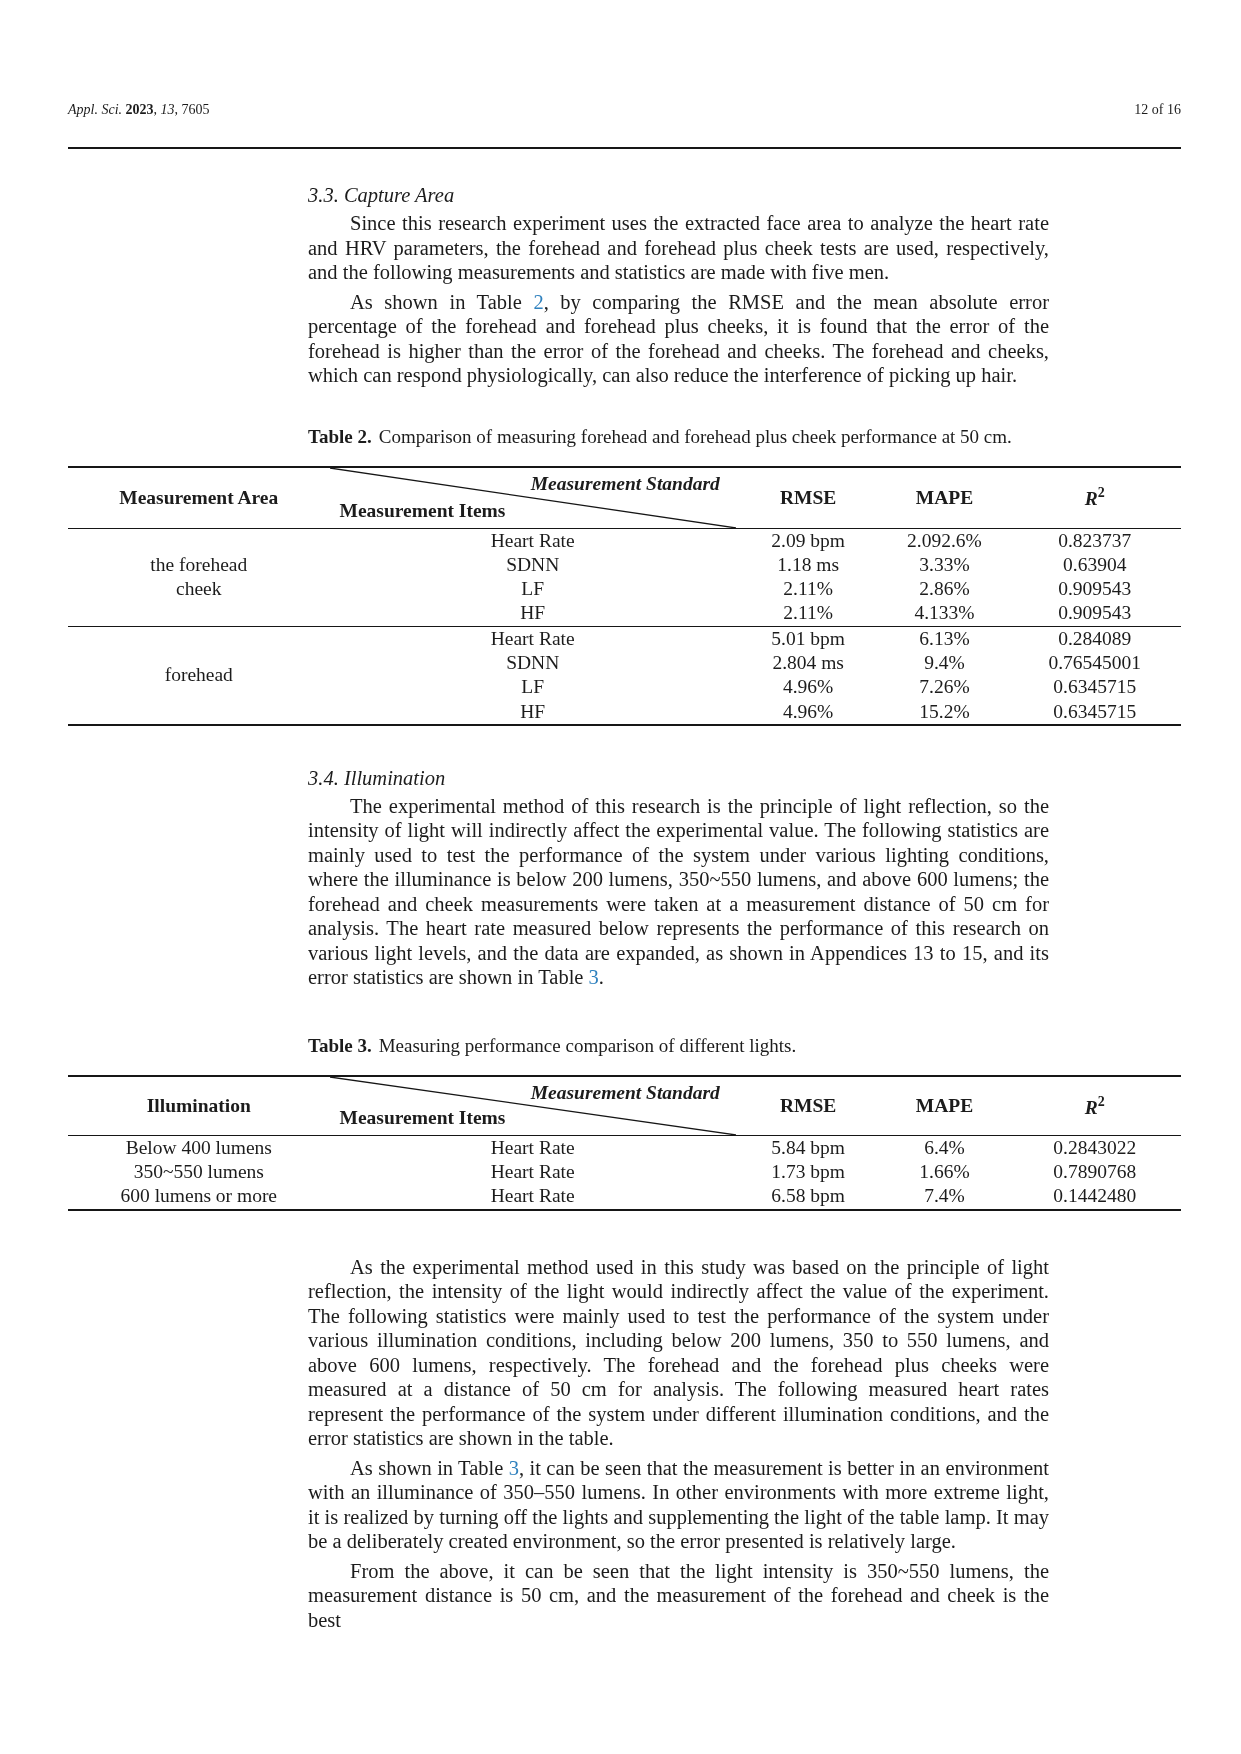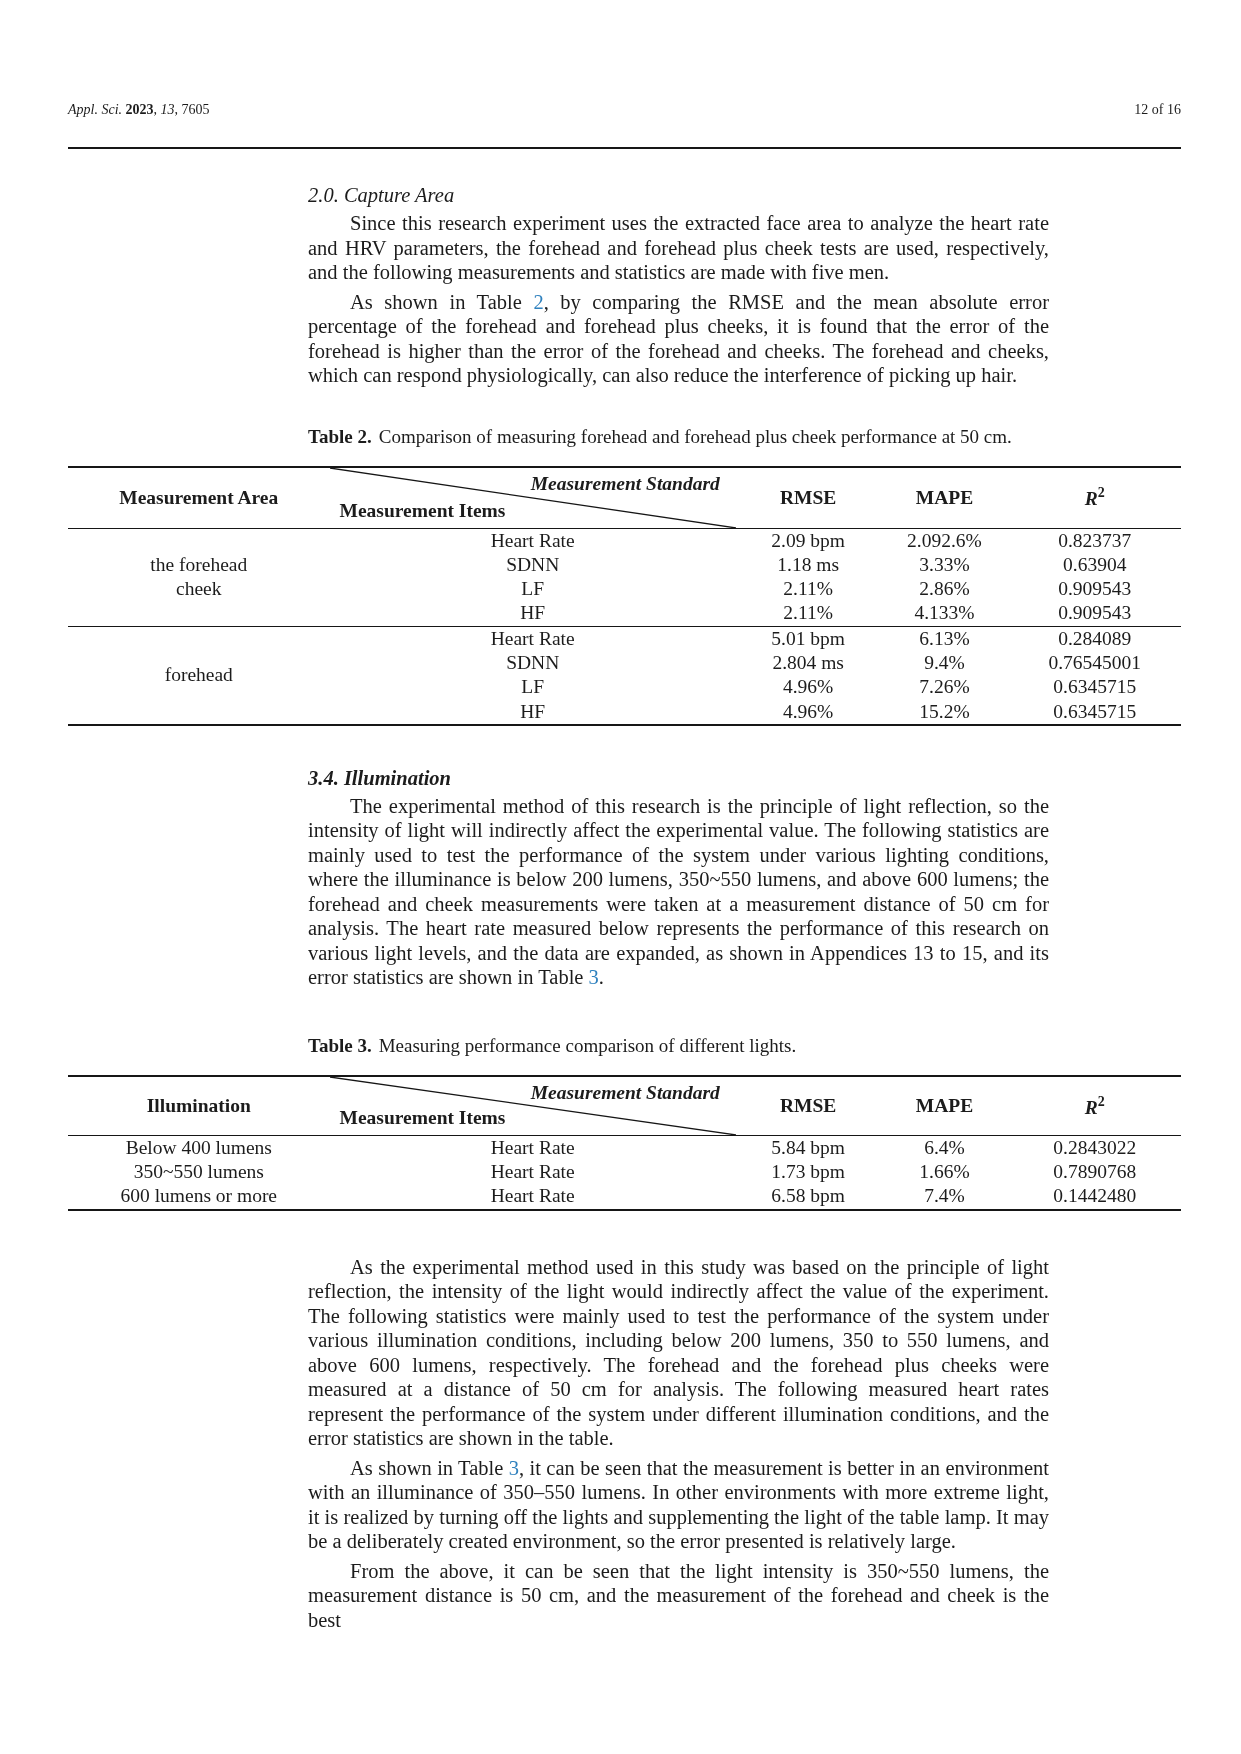--- a/index.html
+++ b/index.html
@@ -33,21 +33,21 @@
   .flow{position:absolute; left:68px; top:0; width:1113px;}
   .subsection{
     font-style:italic;
     font-weight:normal;
     font-size:20.5px;
     margin:0 0 0 240px;
     width:741px;
     line-height:25px;
   }
   .h33{margin-top:183px;}
-  .h34{margin-top:40px;font-weight:bold;}
+  .h34{margin-top:40px;}
   .body-p{
     margin:3px 0 0 240px;
     width:741px;
     font-size:20.5px;
     line-height:24.5px;
     text-align:justify;
   }
   .body-p.cont{margin-top:5px;}
   .indent{text-indent:42px;}
   .pA{margin-top:44px;}
@@ -103,21 +103,21 @@
   <div class="runhead">
     <div>
       <span class="it">Appl. Sci. </span><span class="bd">2023</span><span>, </span><span class="it">13</span><span>, 7605</span>
     </div>
     <div>12 of 16</div>
   </div>
   <hr class="head-rule">
 
   <div class="flow">
 
-    <h3 class="subsection h33">2.0. Capture Area</h3>
+    <h3 class="subsection h33">3.3. Capture Area</h3>
 
     <p class="body-p indent"><span>Since this research experiment uses the extracted face area to analyze the heart rate and HRV parameters, the forehead and forehead plus cheek tests are used, respectively, and the following measurements and statistics are made with five men.</span></p>
 
     <p class="body-p cont indent"><span>As shown in Table </span><a class="ref">2</a><span>, by comparing the RMSE and the mean absolute error percentage of the forehead and forehead plus cheeks, it is found that the error of the forehead is higher than the error of the forehead and cheeks. The forehead and cheeks, which can respond physiologically, can also reduce the interference of picking up hair.</span></p>
 
     <p class="caption"><span class="cap-label">Table 2.</span><span>Comparison of measuring forehead and forehead plus cheek performance at 50 cm.</span></p>
 
     <table class="paper-table t2">
       <colgroup>
         <col style="width:23.5%">

